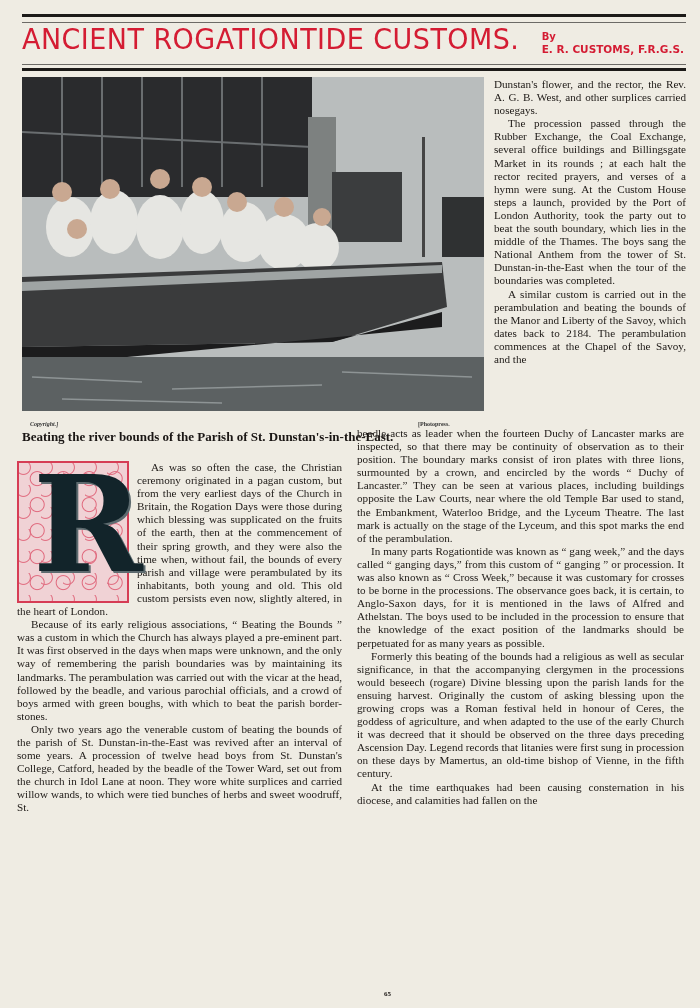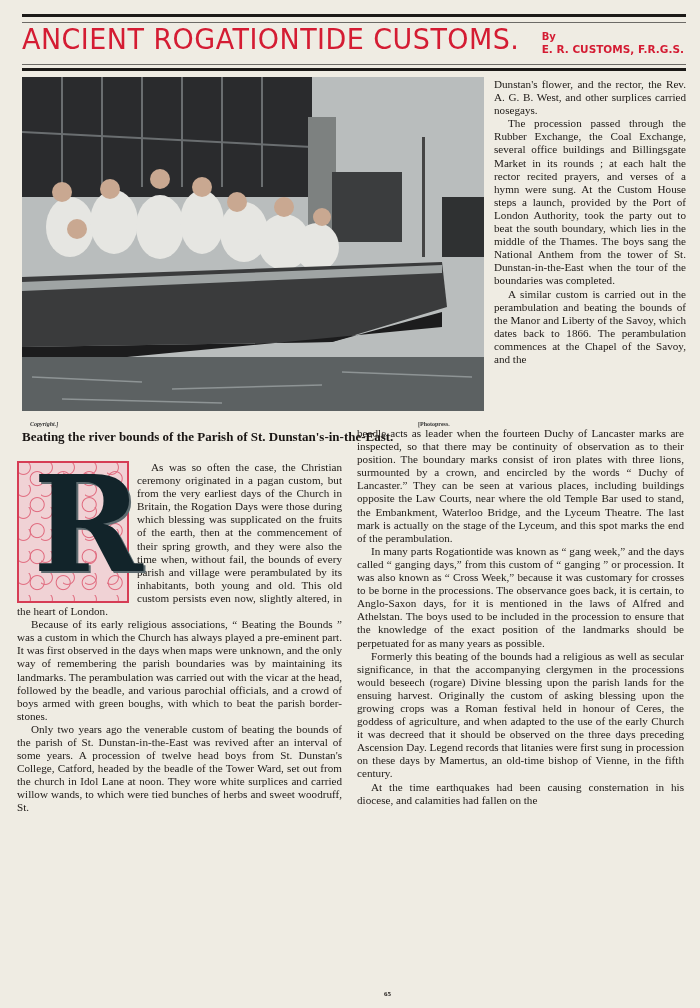--- a/index.html
+++ b/index.html
@@ -130,21 +130,21 @@
     </g>
   </svg>
 </div>
 <div class="credit-l">Copyright.]</div>
 <div class="credit-r">[Photopress.</div>
 <div class="caption">Beating the river bounds of the Parish of St. Dunstan's-in-the-East.</div>
 
 <div class="col" id="colR">
   <p class="noind">Dunstan's flower, and the rector, the Rev. A. G. B. West, and other surplices carried nosegays.</p>
   <p>The procession passed through the Rubber Exchange, the Coal Exchange, several office buildings and Billingsgate Market in its rounds ; at each halt the rector recited prayers, and verses of a hymn were sung. At the Custom House steps a launch, provided by the Port of London Authority, took the party out to beat the south boundary, which lies in the middle of the Thames. The boys sang the National Anthem from the tower of St. Dunstan-in-the-East when the tour of the boundaries was completed.</p>
-  <p>A similar custom is carried out in the perambulation and beating the bounds of the Manor and Liberty of the Savoy, which dates back to 1866. The perambulation commences at the Chapel of the Savoy, and the</p>
+  <p>A similar custom is carried out in the perambulation and beating the bounds of the Manor and Liberty of the Savoy, which dates back to 2184. The perambulation commences at the Chapel of the Savoy, and the</p>
 </div>
 
 <div class="col" id="colL">
   <div class="dropcap">
     <span>R</span>
   </div>
   <p>As was so often the case, the Christian ceremony originated in a pagan custom, but from the very earliest days of the Church in Britain, the Rogation Days were those during which blessing was supplicated on the fruits of the earth, then at the commencement of their spring growth, and they were also the time when, without fail, the bounds of every parish and village were perambulated by its inhabitants, both young and old. This old custom persists even now, slightly altered, in the heart of London.</p>
   <p>Because of its early religious associations, “ Beating the Bounds ” was a custom in which the Church has always played a pre-eminent part. It was first observed in the days when maps were unknown, and the only way of remembering the parish boundaries was by maintaining its landmarks. The perambulation was carried out with the vicar at the head, followed by the beadle, and various parochial officials, and a crowd of boys armed with green boughs, with which to beat the parish border-stones.</p>
   <p>Only two years ago the venerable custom of beating the bounds of the parish of St. Dunstan-in-the-East was revived after an interval of some years. A procession of twelve head boys from St. Dunstan's College, Catford, headed by the beadle of the Tower Ward, set out from the church in Idol Lane at noon. They wore white surplices and carried willow wands, to which were tied bunches of herbs and sweet woodruff, St.</p>
 </div>

